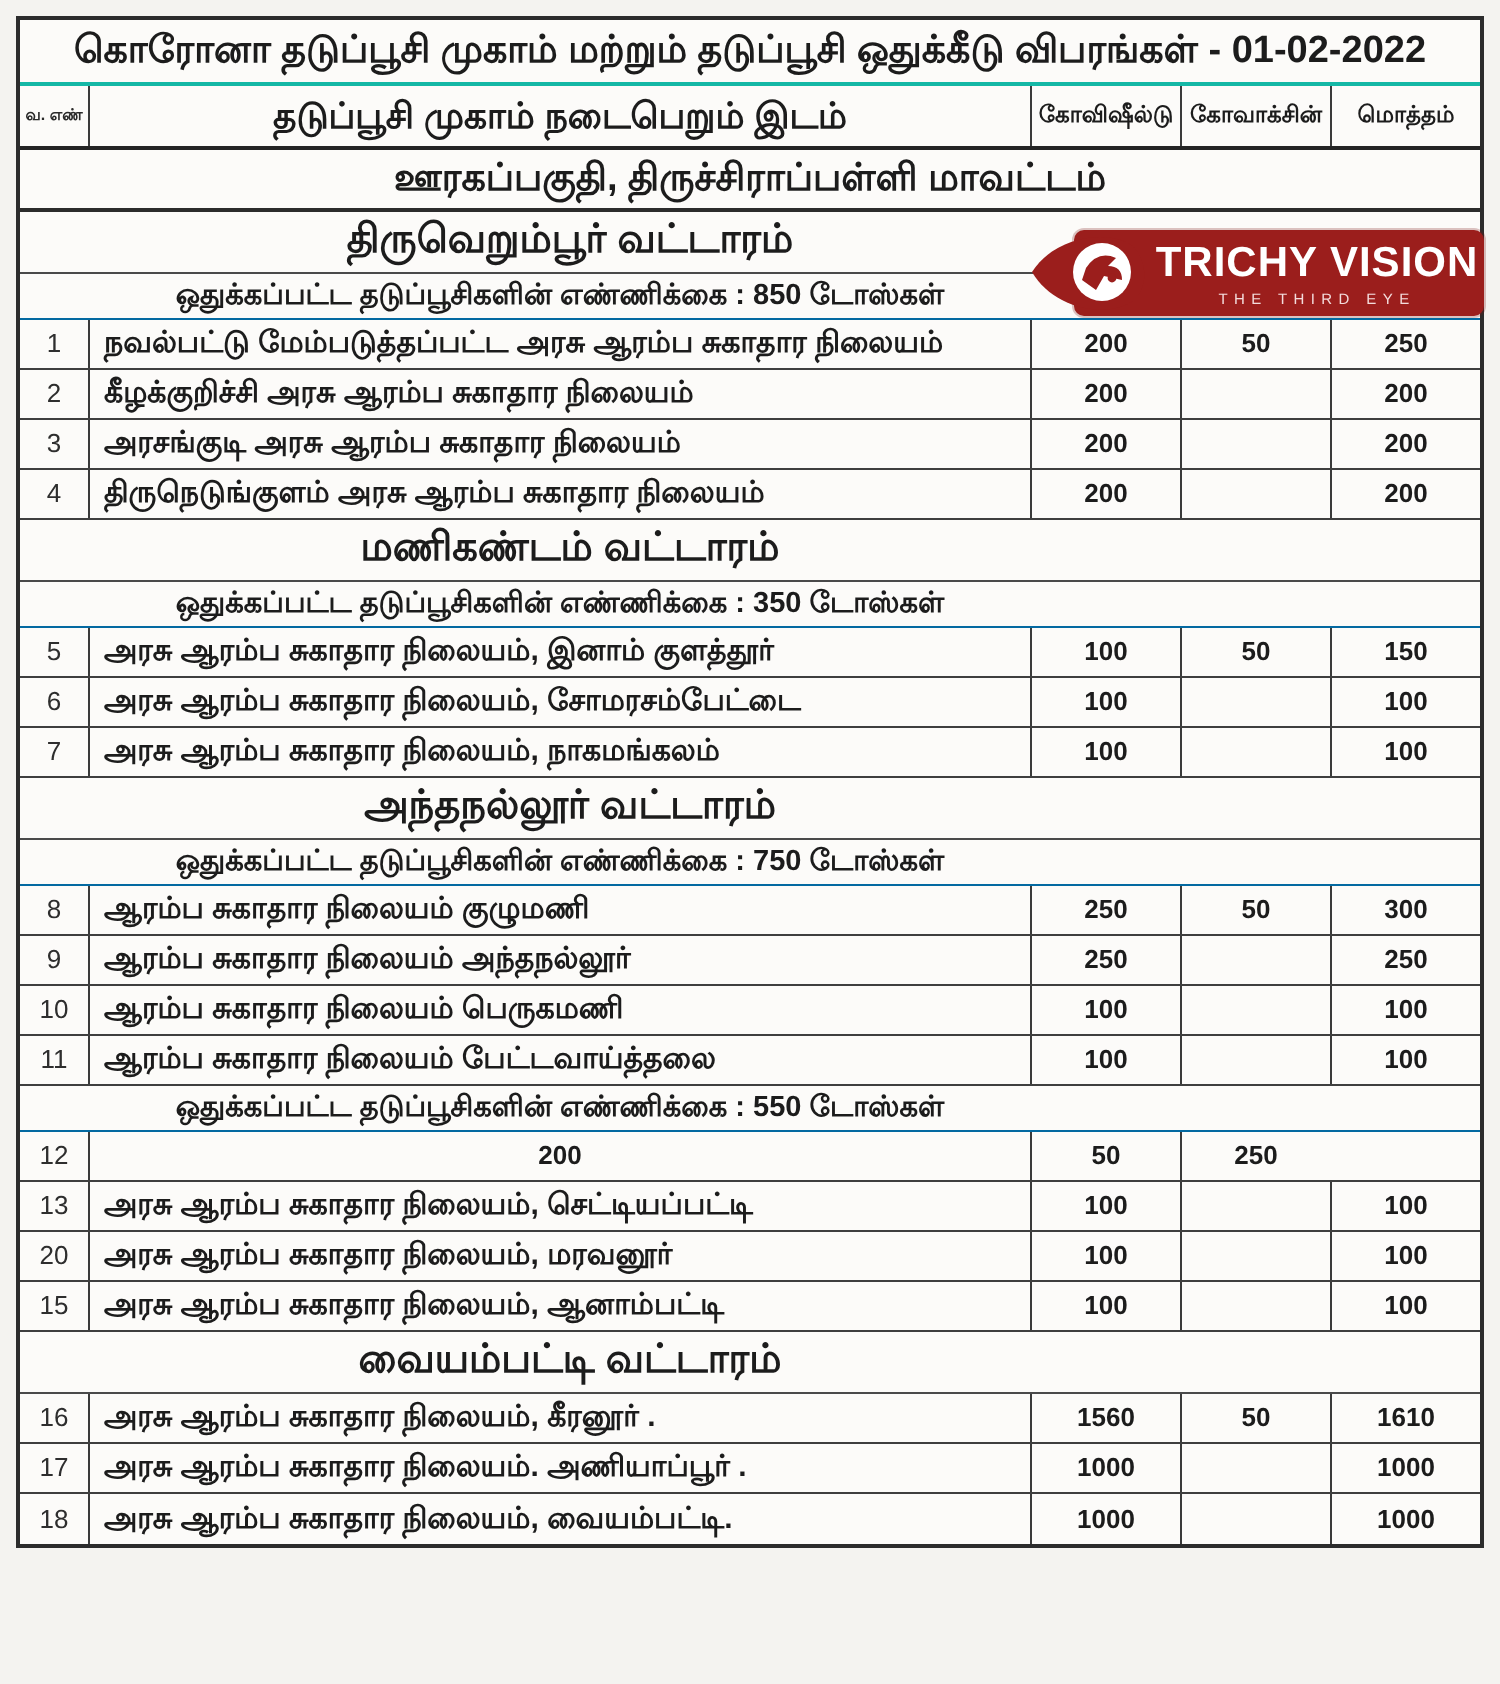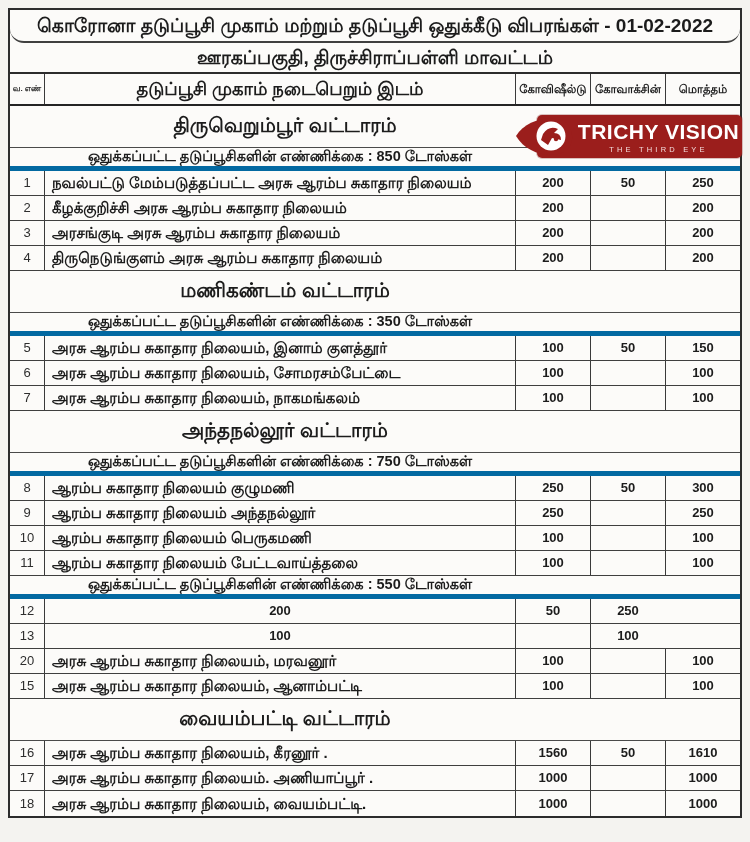--- a/index.html
+++ b/index.html
@@ -24,38 +24,38 @@
   .cell {
     display: flex; align-items: center; justify-content: center;
     border-left: 1px solid #3a3a3a;
     font-weight: bold;
     line-height: 1.05;
     overflow: hidden;
     white-space: nowrap;
   }
   .cell:first-child { border-left: none; }
 
-  .title-row { height: 33px; border-bottom: 2px solid #404040; border-radius: 14px; }
+  .title-row { height: 33px; border-bottom: 2px solid #14b8a6; }
   .title-cell { font-size: 19px; letter-spacing: 0px; }
 
   .subtitle-row { height: 31px; border-bottom: 2px solid #2c2c2c; }
   .subtitle-cell { font-size: 19px; }
 
   .colhead-row { height: 32px; border-bottom: 2px solid #242424; }
   .serial-head { font-size: 8px; color: #2a2a2a; }
   .place-head { font-size: 18px; }
   .num-head { font-size: 11.5px; }
 
-  .section-name-row { height: 42px; border-bottom: 1px solid #4a4a4a; }
+  .section-name-row { height: 31px; border-bottom: 1px solid #4a4a4a; }
   .section-name-cell {
     height: 100%; display: flex; align-items: center; justify-content: center;
     font-weight: bold; font-size: 20px;
     padding-right: 180px;
   }
-  .section-alloc-row { height: 23px; border-bottom: 5px solid #0369a1; }
+  .section-alloc-row { height: 23px; border-bottom: 1px solid #0369a1; }
   .section-alloc-cell {
     height: 100%; display: flex; align-items: center; justify-content: center;
     font-weight: bold; font-size: 14.5px;
     padding-right: 190px;
   }
 
   .data-row { height: 25px; border-bottom: 1px solid #3f3f3f; }
   .data-row:last-child { border-bottom: none; }
   .serial-cell { font-size: 13px; font-weight: normal; color: #2e2e2e; }
   .place-cell { justify-content: flex-start; padding-left: 7px; font-size: 15px; }
@@ -88,34 +88,34 @@
 </style>
 </head>
 <body>
 
 <div class="page">
 
   <div class="doc">
 
     <div class="row full-row title-row">
       <div class="cell title-cell" style="height:100%;">கொரோனா தடுப்பூசி முகாம் மற்றும் தடுப்பூசி ஒதுக்கீடு விபரங்கள் - 01-02-2022</div>
-    </div>
-
-    <div class="row full-row subtitle-row">
-      <div class="cell subtitle-cell" style="height:100%;">ஊரகப்பகுதி, திருச்சிராப்பள்ளி மாவட்டம்</div>
     </div>
 
     <div class="row colhead-row">
       <div class="cell serial-head">வ. எண்</div>
       <div class="cell place-head">தடுப்பூசி முகாம் நடைபெறும் இடம்</div>
       <div class="cell num-head">கோவிஷீல்டு</div>
       <div class="cell num-head">கோவாக்சின்</div>
       <div class="cell num-head">மொத்தம்</div>
     </div>
 
+    <div class="row full-row subtitle-row">
+      <div class="cell subtitle-cell" style="height:100%;">ஊரகப்பகுதி, திருச்சிராப்பள்ளி மாவட்டம்</div>
+    </div>
+
     <div id="table-body">
         <div class="row full-row section-name-row">
           <div class="section-name-cell">திருவெறும்பூர் வட்டாரம்</div>
         </div>
         <div class="row full-row section-alloc-row">
           <div class="section-alloc-cell">ஒதுக்கப்பட்ட தடுப்பூசிகளின் எண்ணிக்கை : 850 டோஸ்கள்</div>
         </div>
         <div class="row data-row">
           <div class="cell serial-cell">1</div>
           <div class="cell place-cell">நவல்பட்டு மேம்படுத்தப்பட்ட அரசு ஆரம்ப சுகாதார நிலையம்</div>
@@ -209,20 +209,21 @@
           <div class="section-alloc-cell">ஒதுக்கப்பட்ட தடுப்பூசிகளின் எண்ணிக்கை  : 550 டோஸ்கள்</div>
         </div>
         <div class="row data-row">
           <div class="cell serial-cell">12</div>
           <div class="cell num-cell">200</div>
           <div class="cell num-cell">50</div>
           <div class="cell num-cell">250</div>
         </div>
         <div class="row data-row">
           <div class="cell serial-cell">13</div>
+          <div class="cell place-cell">அரசு ஆரம்ப சுகாதார நிலையம், செட்டியப்பட்டி</div>
           <div class="cell num-cell">100</div>
           <div class="cell num-cell"></div>
           <div class="cell num-cell">100</div>
         </div>
         <div class="row data-row">
           <div class="cell serial-cell">20</div>
           <div class="cell place-cell">அரசு ஆரம்ப சுகாதார நிலையம், மரவனூர்</div>
           <div class="cell num-cell">100</div>
           <div class="cell num-cell"></div>
           <div class="cell num-cell">100</div>

